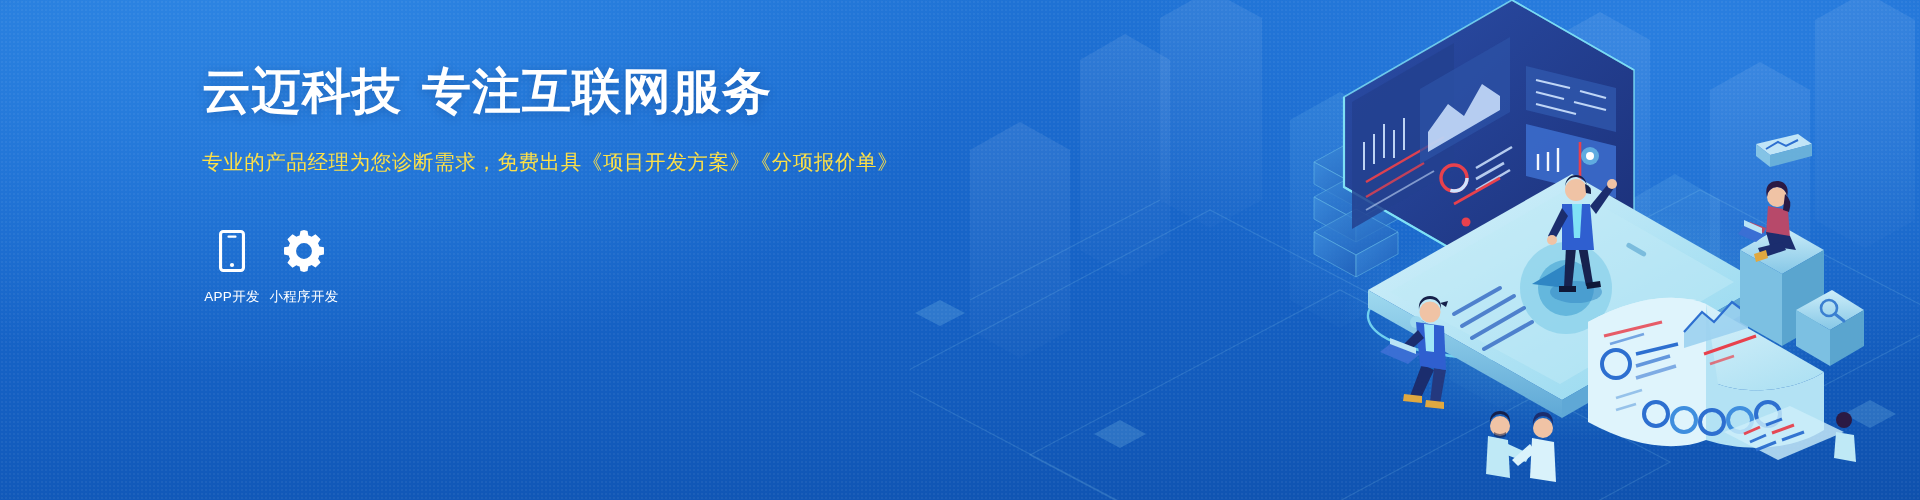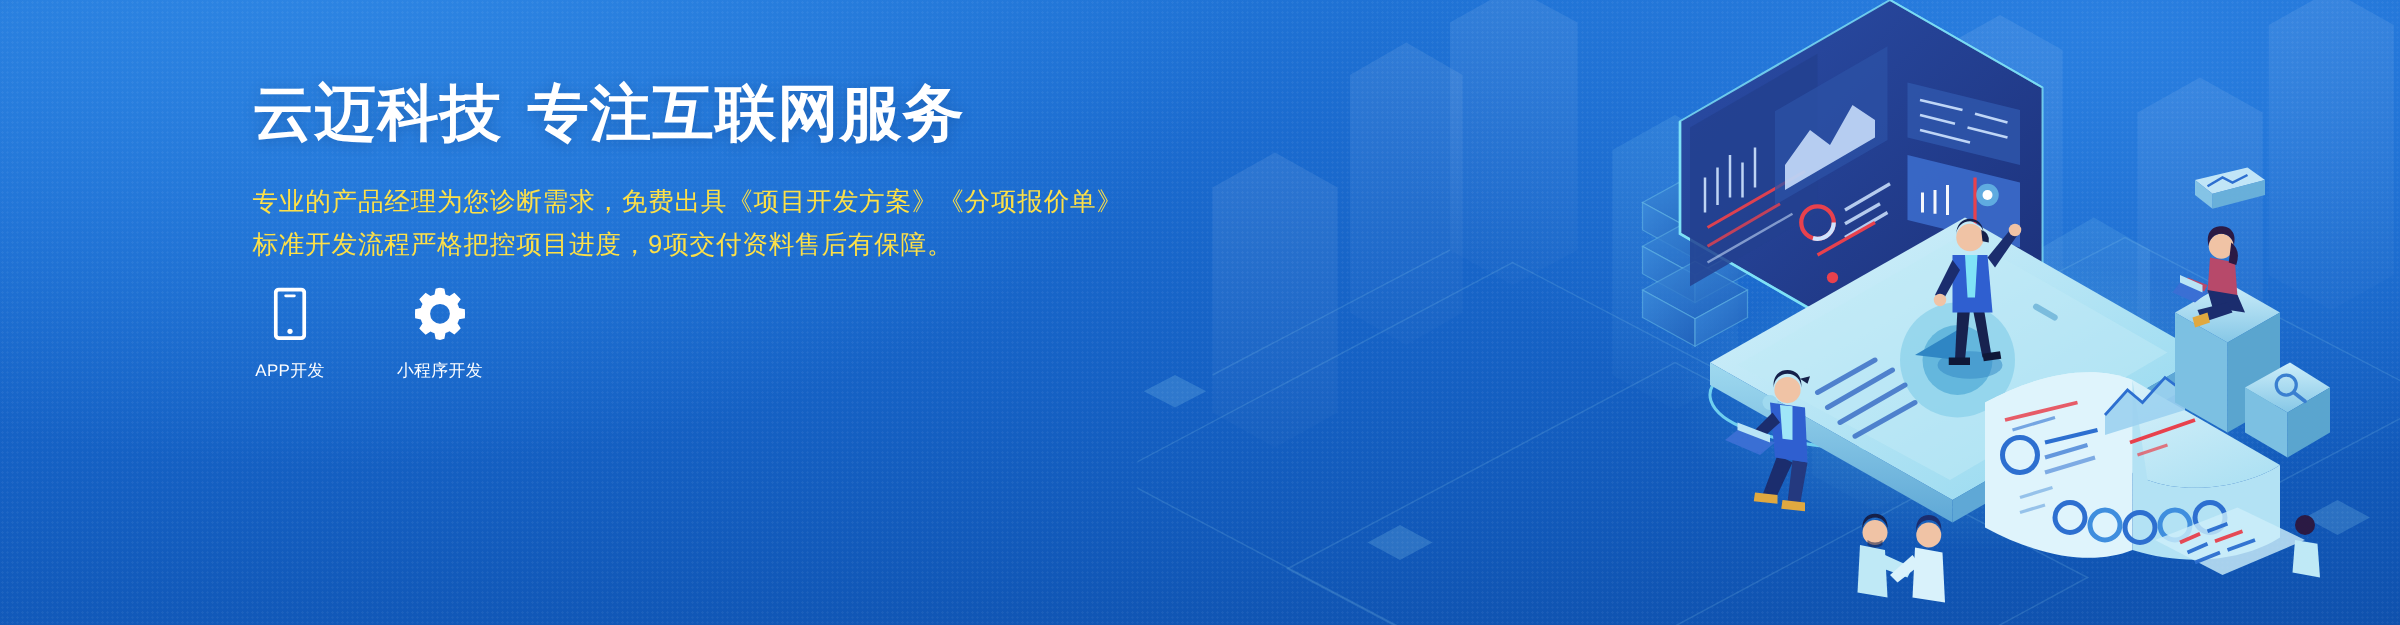--- a/index.html
+++ b/index.html
@@ -73,21 +73,20 @@
   }
 
   
   .services {
     position: absolute;
     left: 196px;
     top: 228px;
     display: flex;
     align-items: flex-start;
     z-index: 6;
-    gap: 48px;
   }
   .service {
     width: 72px;
     display: flex;
     flex-direction: column;
     align-items: center;
     cursor: pointer;
   }
   .service .glyph {
     height: 46px;
@@ -163,21 +162,20 @@
       <path d="M210 420 L236 434 L210 448 L184 434 Z"></path>
       <path d="M960 400 L986 414 L960 428 L934 414 Z"></path>
     </g>
   </svg>
 
   <div class="copy">
     <h1 class="headline"><span>云迈科技</span><span class="gap"></span><span>专注互联网服务</span></h1>
 
     <div class="subcopy">
       <div class="subline">专业的产品经理为您诊断需求，免费出具《项目开发方案》《分项报价单》</div>
-      <div class="subline">标准开发流程严格把控项目进度，9项交付资料售后有保障。</div>
     </div>
   </div>
 
   <div class="services">
 
     <div class="service">
       <span class="glyph">
         <svg width="26" height="42" viewBox="0 0 26 42" fill="#ffffff">
           <path d="M4.2 0h17.6A4.2 4.2 0 0 1 26 4.2v33.6A4.2 4.2 0 0 1 21.8 42H4.2A4.2 4.2 0 0 1 0 37.8V4.2A4.2 4.2 0 0 1 4.2 0zm0 3.1a1.1 1.1 0 0 0-1.1 1.1v33.6a1.1 1.1 0 0 0 1.1 1.1h17.6a1.1 1.1 0 0 0 1.1-1.1V4.2a1.1 1.1 0 0 0-1.1-1.1H4.2z"></path>
           <rect x="8.4" y="5.6" width="9.2" height="2.1" rx="1.05"></rect>

